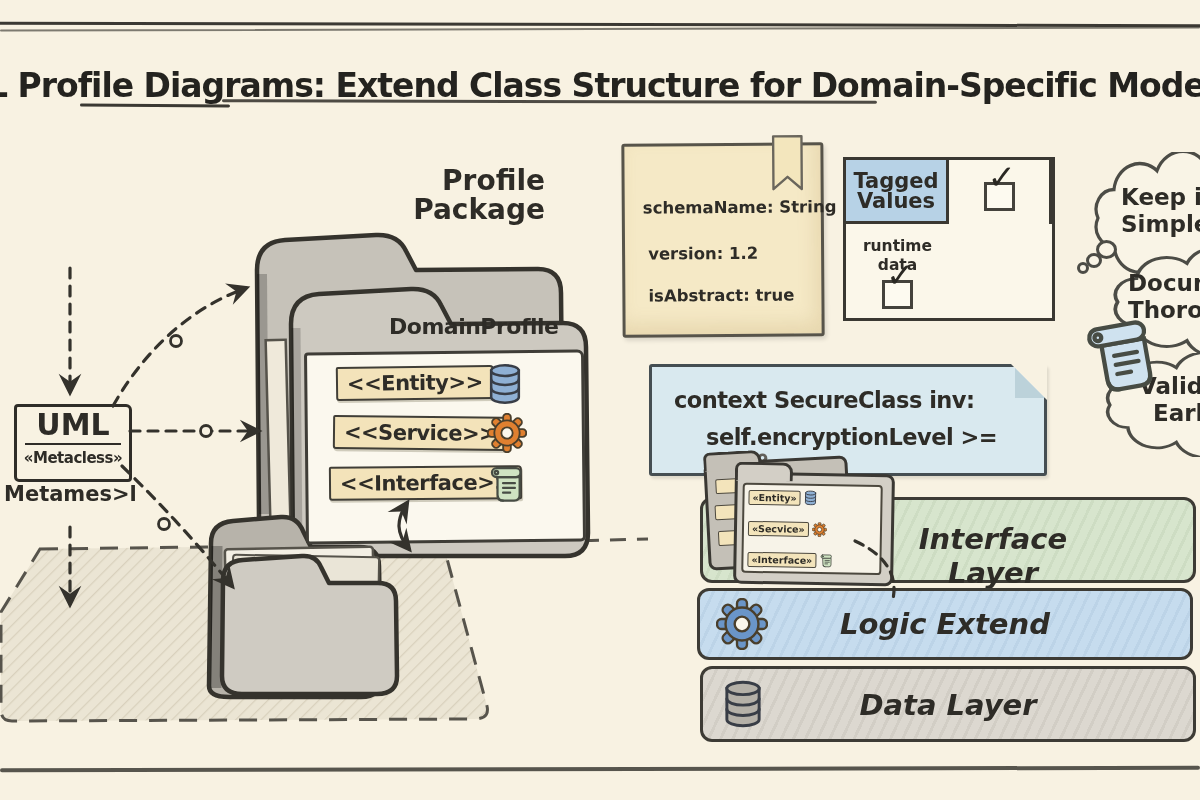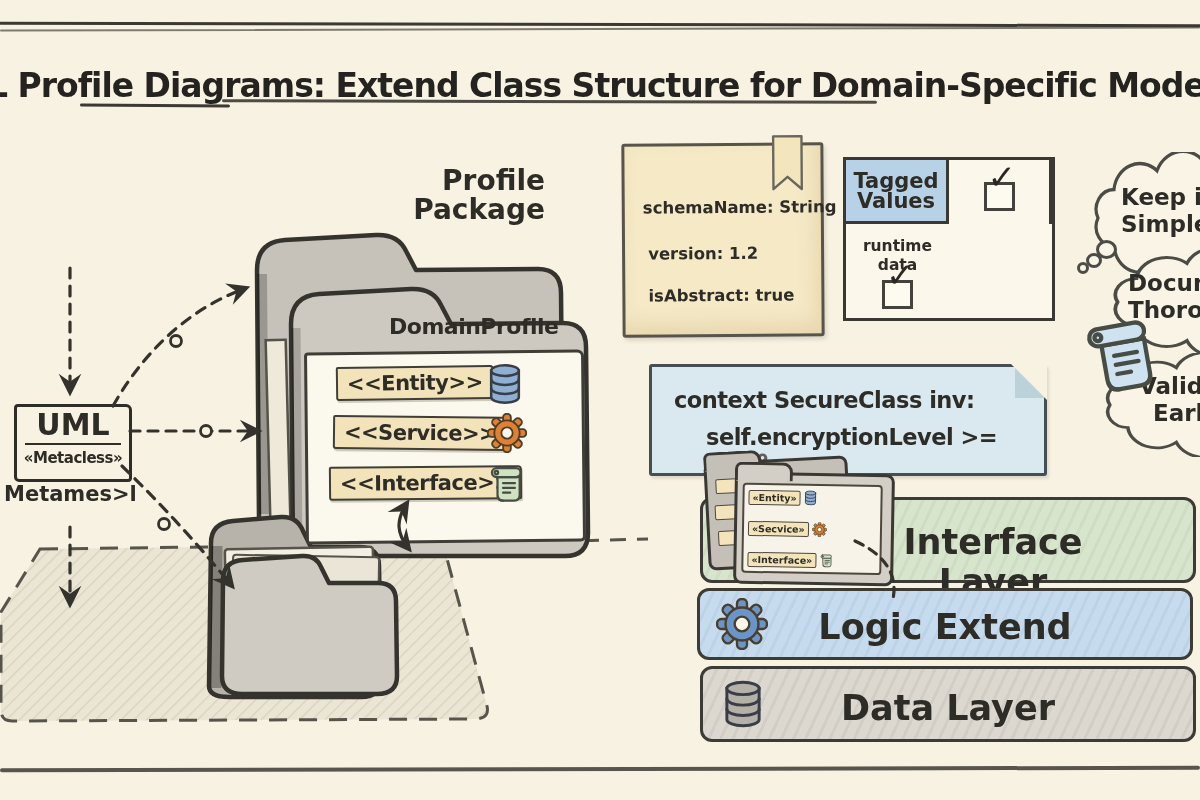--- a/index.html
+++ b/index.html
@@ -82,21 +82,21 @@
   .ocl .fold1{position:absolute;top:-3px;right:-3px;width:0;height:0;
     border-top:36px solid #f8f2e2;border-left:36px solid transparent;}
   .ocl .fold2{position:absolute;top:1px;right:-1px;width:0;height:0;
     border-bottom:30px solid #bcd2da;border-right:30px solid transparent;}
   .ocl .l1{position:absolute;left:22px;top:20px;font-size:22.5px;font-weight:bold;letter-spacing:-0.5px;}
   .ocl .l2{position:absolute;left:54px;top:57px;font-size:22.5px;font-weight:bold;letter-spacing:-0.5px;}
   .ocl .key{display:inline-block;vertical-align:-3px;margin-left:4px;}
   
   .layer{position:absolute;border:3.5px solid #3d3b35;border-radius:12px;z-index:2;
     display:flex;align-items:center;}
-  .layer .lbl{font-size:35px;font-weight:bold;text-align:center;}
+  .layer .lbl{font-size:29px;font-weight:bold;text-align:center;font-style:italic;}
   .hatch-g{background:#d7e5cd;background-image:repeating-linear-gradient(115deg,rgba(90,120,75,0.08) 0 3px,transparent 3px 11px);}
   .hatch-b{background:#c6dcee;background-image:repeating-linear-gradient(115deg,rgba(70,110,150,0.08) 0 3px,transparent 3px 11px);}
   .hatch-y{background:#dcd8d0;background-image:repeating-linear-gradient(115deg,rgba(90,85,70,0.08) 0 3px,transparent 3px 11px);}
   .laptop{margin-left:auto;margin-right:16px;width:82px;}
   .laptop .scr{width:58px;height:40px;margin:0 auto;border:3px solid #35402f;border-radius:6px;
     background:#c9ddbd;display:flex;align-items:center;justify-content:center;
     font-size:19px;font-weight:bold;color:#1f2a1c;}
   .laptop .base{width:80px;height:9px;border:3px solid #35402f;border-radius:6px;background:#d6e2cc;margin-top:-1px;}
   .laptop .foot{width:16px;height:5px;background:#35402f;margin:0 auto;border-radius:0 0 3px 3px;}
   

